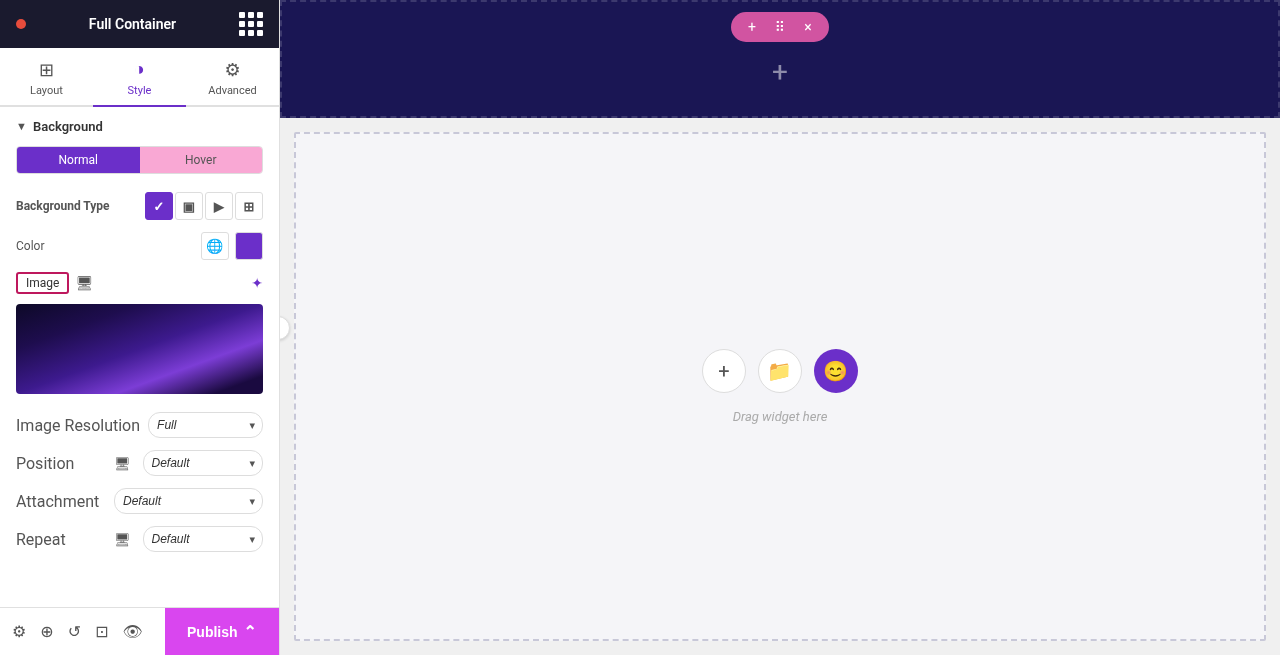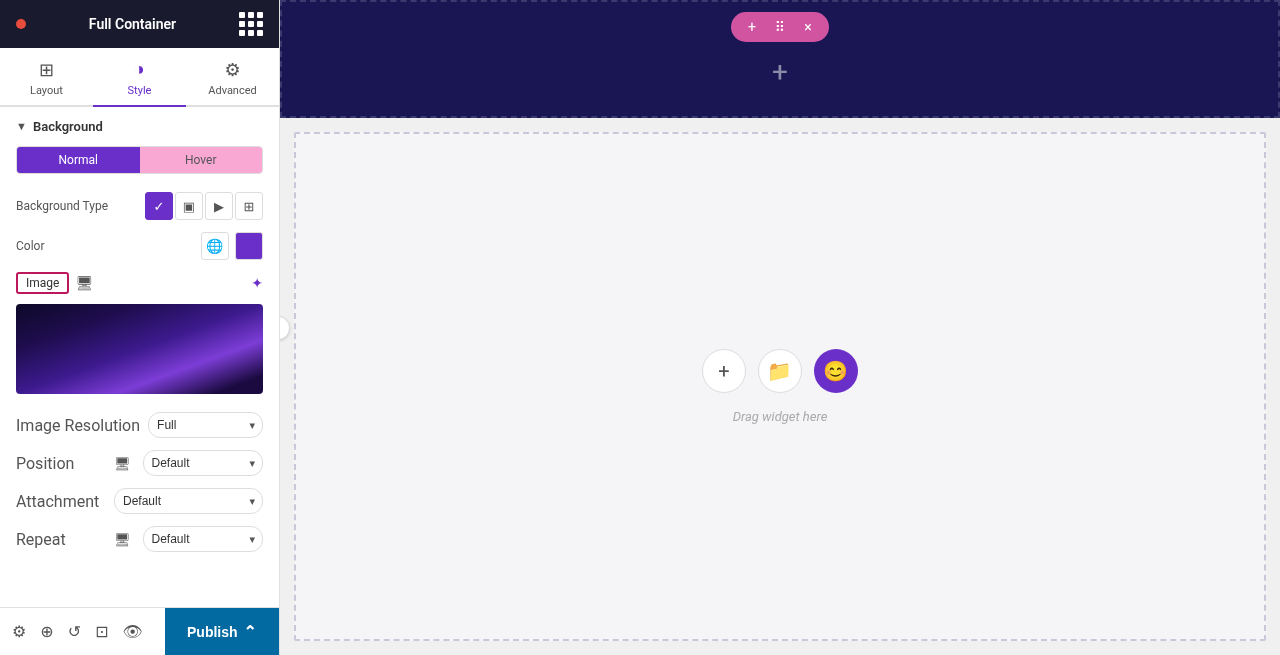--- a/index.html
+++ b/index.html
@@ -110,20 +110,21 @@
     }
 
     
     .form-row {
       display: flex;
       align-items: center;
       padding: 6px 16px;
       gap: 8px;
       font-size: 12px;
       color: #333;
+      font-weight: bold;
     }
     .form-row label {
       min-width: 90px;
       font-size: 12px;
       color: #555;
     }
 
     
     .bg-type-group {
       display: flex;
@@ -224,20 +225,21 @@
     .select-wrap select {
       width: 100%;
       padding: 5px 24px 5px 8px;
       font-size: 12px;
       border: 1px solid #ddd;
       border-radius: 12px;
       appearance: none;
       background: #fff;
       color: #333;
       cursor: pointer;
+      font-style: italic;
     }
     .select-wrap::after {
       content: '▾';
       position: absolute;
       right: 8px;
       top: 50%;
       transform: translateY(-50%);
       pointer-events: none;
       font-size: 11px;
       color: #555;
@@ -261,21 +263,21 @@
       flex: 1;
       padding: 0 12px;
       gap: 14px;
     }
     .toolbar-icon {
       font-size: 16px;
       color: #555;
       cursor: pointer;
     }
     .publish-btn {
-      background: #0369a1;
+      background: #d946ef;
       color: #fff;
       border: none;
       height: 48px;
       padding: 0 22px;
       font-size: 14px;
       font-weight: 600;
       cursor: pointer;
       display: flex;
       align-items: center;
       gap: 6px;

